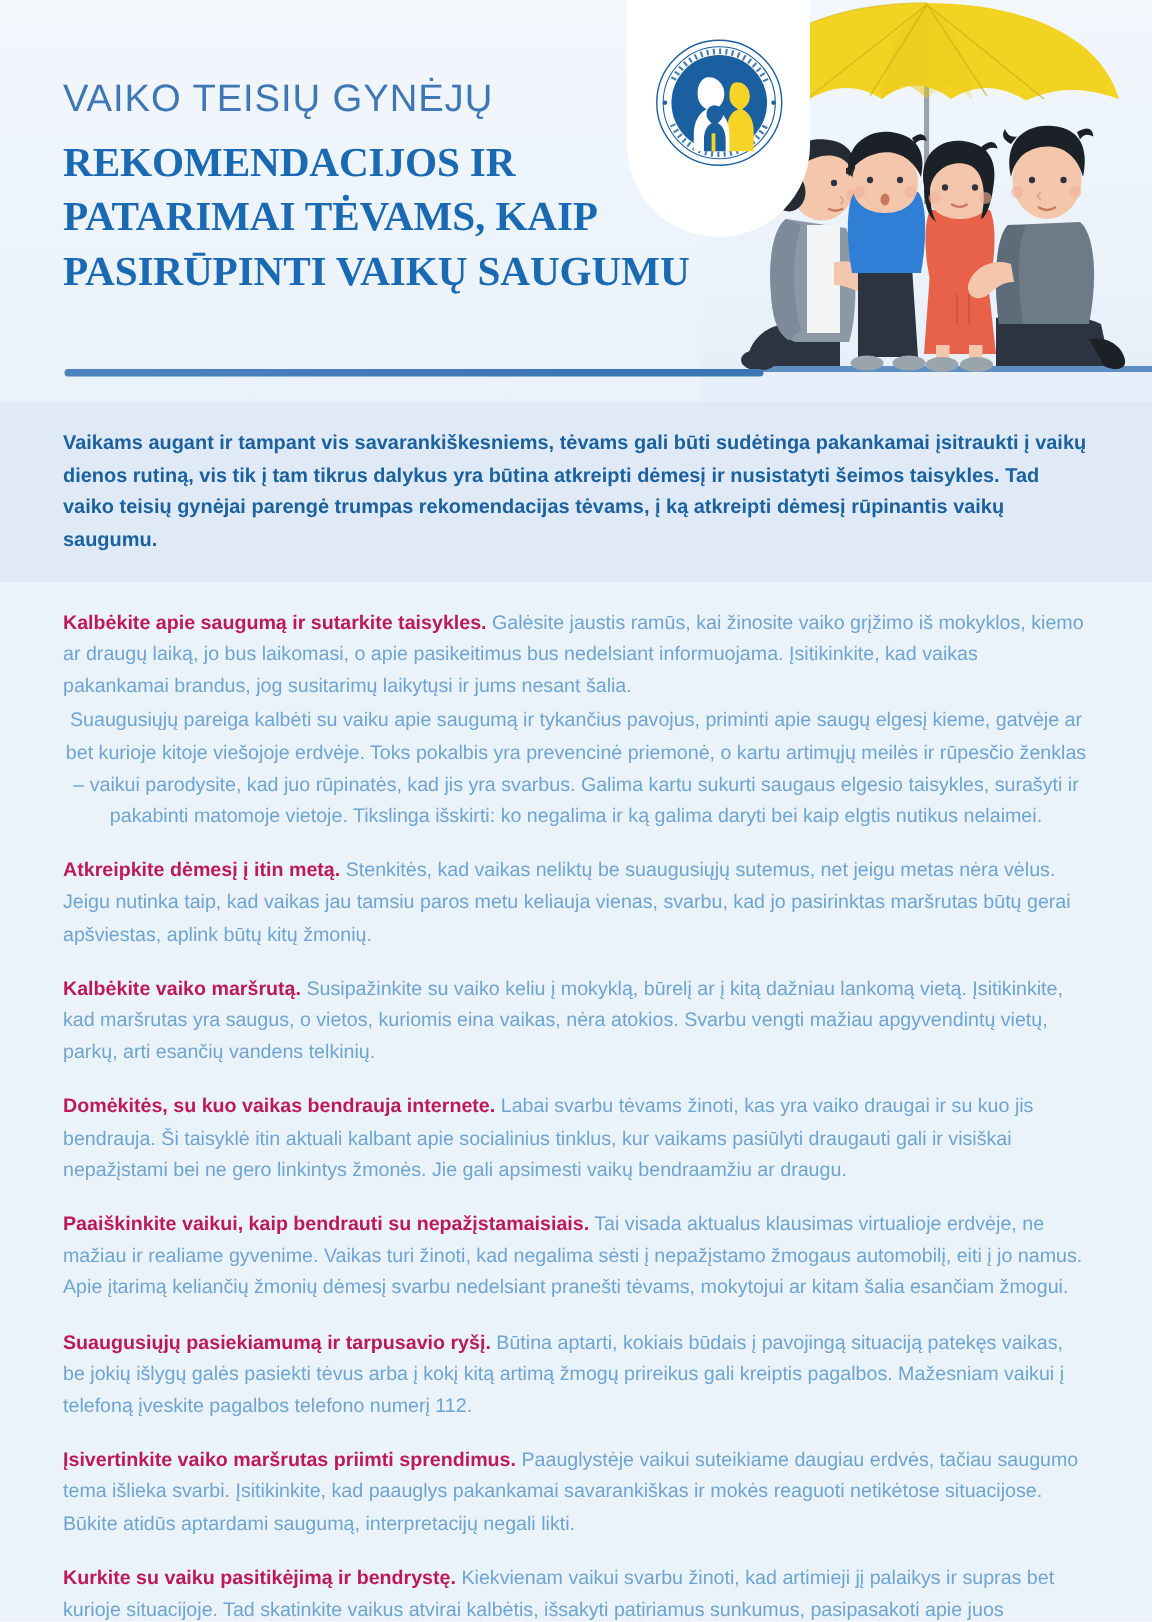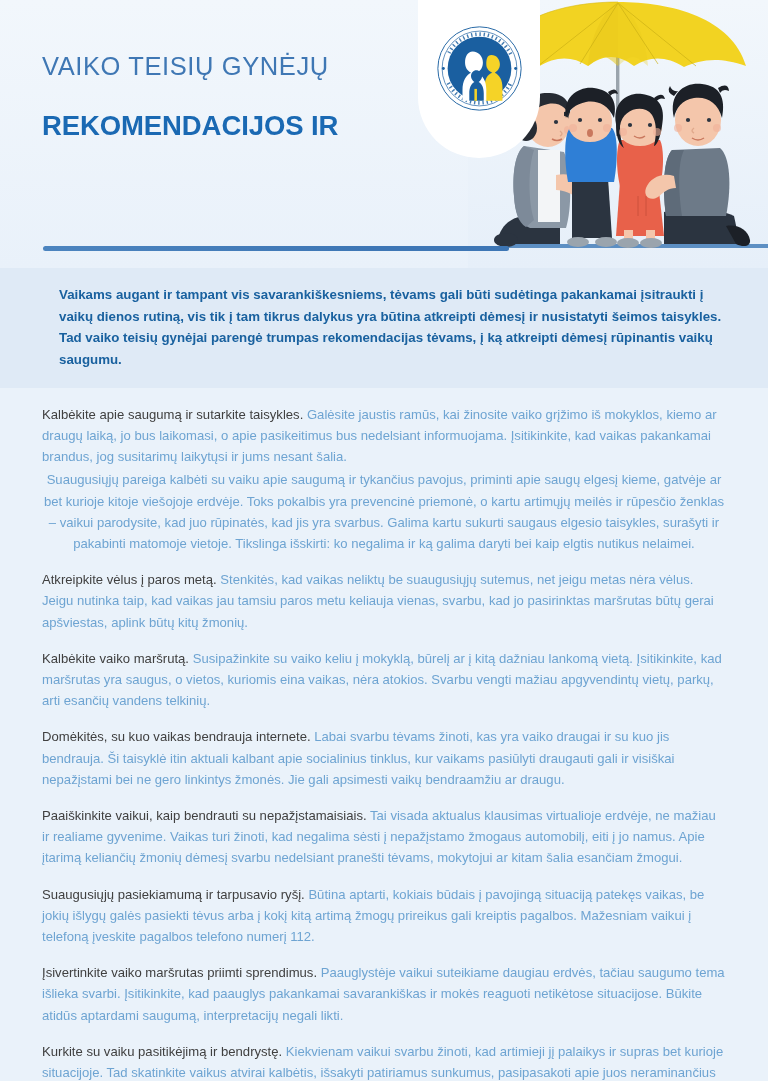--- a/index.html
+++ b/index.html
@@ -36,21 +36,22 @@
   }
   .title-line1 {
     font-size: 25.5px;
     letter-spacing: 0.6px;
     color: #3f77b4;
     font-weight: 400;
     line-height: 1.28;
     white-space: nowrap;
   }
   .title-main {
-    margin-top: 25px;
+    margin-top: 7px;
+    font-family: Liberation Serif, serif;
   }
   .title-main div {
     font-size: 27.5px;
     font-weight: 700;
     color: #1a69b3;
     line-height: 1.33;
     letter-spacing: -0.1px;
     white-space: nowrap;
   }
   .header-rule {
@@ -90,21 +91,21 @@
     right: 0;
     top: 0;
     width: 300px;
     height: 268px;
     z-index: 2;
   }
 
   
   .intro {
     background: #dfeaf6;
-    padding: 16px 42px 17px 59px;
+    padding: 16px 42px 17px 42px;
   }
   .intro p {
     margin: 0;
     font-size: 13.3px;
     line-height: 1.63;
     font-weight: 700;
     color: #19619f;
   }
 
   
@@ -117,22 +118,22 @@
   }
   .sec p {
     margin: 0;
     font-size: 13.1px;
     line-height: 1.62;
     color: #6ea4d2;
     text-align: left;
   }
   .sec p + p { margin-top: 2px; text-align: center; }
   .sec b {
-    color: #404040;
-    font-weight: 400;
+    color: #be185d;
+    font-weight: 700;
   }
 </style>
 </head>
 <body>
 
 <div class="poster">
 
   <div class="header">
 
     <svg class="illus" viewBox="0 0 300 268">
@@ -292,39 +293,41 @@
       <path d="M42 30 C 49 30, 54 36, 54 43 C 54 49, 51 53, 47 55 C 54 58, 58 65, 58 75 L 58 88 L 30 88 L 30 75 C 30 65, 34 58, 40 55 C 36 53, 33 49, 33 43 C 33 36, 36 30, 42 30 Z" fill="#ffffff"></path>
       <path d="M46 52 C 50 52, 53 55, 53 59 C 53 62, 51 64, 49 66 C 53 68, 55 73, 55 79 L 55 88 L 38 88 L 38 79 C 38 73, 40 68, 44 66 C 42 64, 40 62, 40 59 C 40 55, 43 52, 46 52 Z" fill="#1a5fa0"></path>
       <rect x="44" y="74" width="3" height="14" fill="#f5d327"></rect>
       <path d="M13 50 a 37.5 37.5 0 0 0 74.9 0 l -2.5 0 a 35 35 0 0 1 -69.9 0 Z" fill="#1a5fa0" opacity="0"></path>
     </svg>
 
     <div class="header-title-wrap">
       <div class="title-line1">VAIKO TEISIŲ GYNĖJŲ</div>
       <div class="title-main">
         <div>REKOMENDACIJOS IR</div>
+        <div>PATARIMAI TĖVAMS, KAIP</div>
+        <div>PASIRŪPINTI VAIKŲ SAUGUMU</div>
       </div>
     </div>
 
     <div class="header-rule"></div>
   </div>
 
   <div class="intro">
     <p>Vaikams augant ir tampant vis savarankiškesniems, tėvams gali būti sudėtinga pakankamai įsitraukti į vaikų dienos rutiną, vis tik į tam tikrus dalykus yra būtina atkreipti dėmesį ir nusistatyti šeimos taisykles. Tad vaiko teisių gynėjai parengė trumpas rekomendacijas tėvams, į ką atkreipti dėmesį rūpinantis vaikų saugumu.</p>
   </div>
 
   <div class="body">
 
     <div class="sec">
       <p><b>Kalbėkite apie saugumą ir sutarkite taisykles.</b> <span>Galėsite jaustis ramūs, kai žinosite vaiko grįžimo iš mokyklos, kiemo ar draugų laiką, jo bus laikomasi, o apie pasikeitimus bus nedelsiant informuojama. Įsitikinkite, kad vaikas pakankamai brandus, jog susitarimų laikytųsi ir jums nesant šalia.</span></p>
       <p>Suaugusiųjų pareiga kalbėti su vaiku apie saugumą ir tykančius pavojus, priminti apie saugų elgesį kieme, gatvėje ar bet kurioje kitoje viešojoje erdvėje. Toks pokalbis yra prevencinė priemonė, o kartu artimųjų meilės ir rūpesčio ženklas – vaikui parodysite, kad juo rūpinatės, kad jis yra svarbus. Galima kartu sukurti saugaus elgesio taisykles, surašyti ir pakabinti matomoje vietoje. Tikslinga išskirti: ko negalima ir ką galima daryti bei kaip elgtis nutikus nelaimei.</p>
     </div>
 
     <div class="sec">
-      <p><b>Atkreipkite vėlus į paros metą.</b> <span>Stenkitės, kad vaikas neliktų be suaugusiųjų sutemus, net jeigu metas nėra vėlus. Jeigu nutinka taip, kad vaikas jau tamsiu paros metu keliauja vienas, svarbu, kad jo pasirinktas maršrutas būtų gerai apšviestas, aplink būtų kitų žmonių.</span></p>
+      <p><b>Atkreipkite dėmesį į itin metą.</b> <span>Stenkitės, kad vaikas neliktų be suaugusiųjų sutemus, net jeigu metas nėra vėlus. Jeigu nutinka taip, kad vaikas jau tamsiu paros metu keliauja vienas, svarbu, kad jo pasirinktas maršrutas būtų gerai apšviestas, aplink būtų kitų žmonių.</span></p>
     </div>
 
     <div class="sec">
       <p><b>Kalbėkite vaiko maršrutą.</b> <span>Susipažinkite su vaiko keliu į mokyklą, būrelį ar į kitą dažniau lankomą vietą. Įsitikinkite, kad maršrutas yra saugus, o vietos, kuriomis eina vaikas, nėra atokios. Svarbu vengti mažiau apgyvendintų vietų, parkų, arti esančių vandens telkinių.</span></p>
     </div>
 
     <div class="sec">
       <p><b>Domėkitės, su kuo vaikas bendrauja internete.</b> <span>Labai svarbu tėvams žinoti, kas yra vaiko draugai ir su kuo jis bendrauja. Ši taisyklė itin aktuali kalbant apie socialinius tinklus, kur vaikams pasiūlyti draugauti gali ir visiškai nepažįstami bei ne gero linkintys žmonės. Jie gali apsimesti vaikų bendraamžiu ar draugu.</span></p>
     </div>
 

